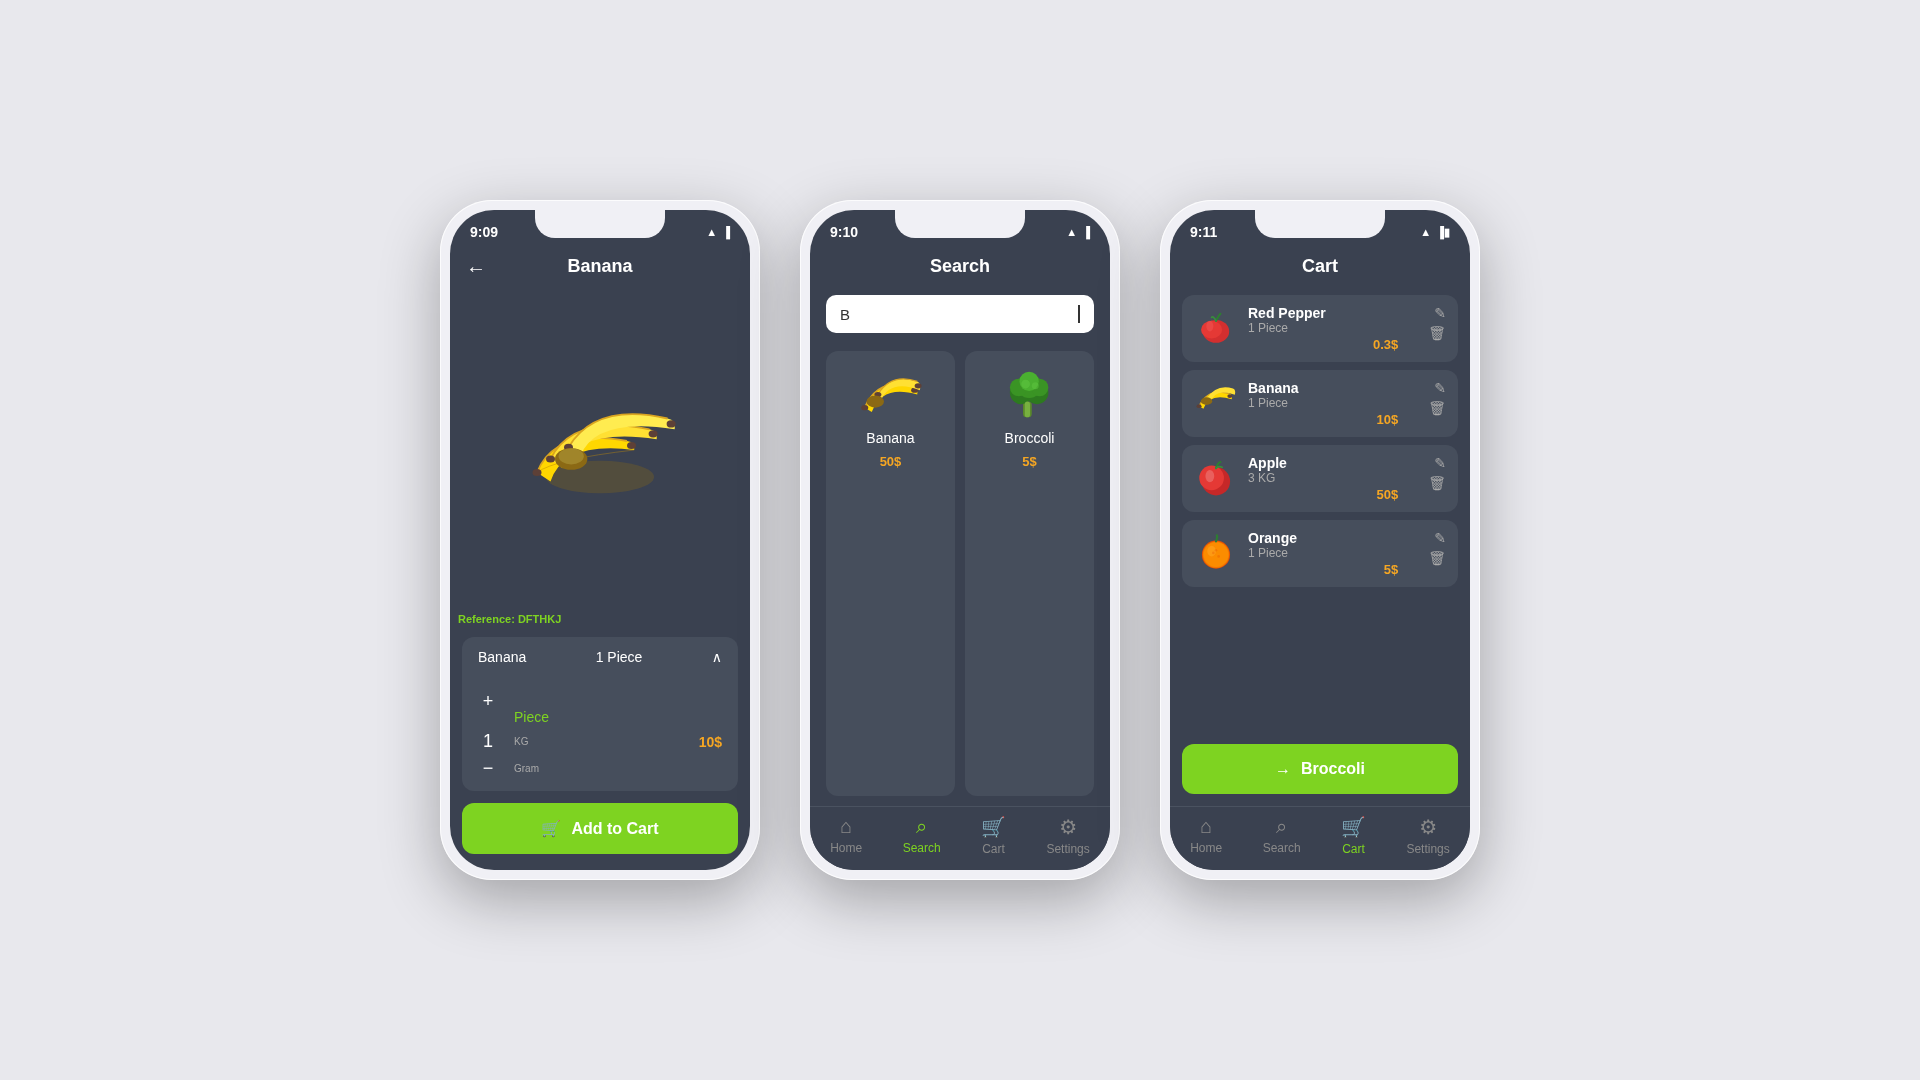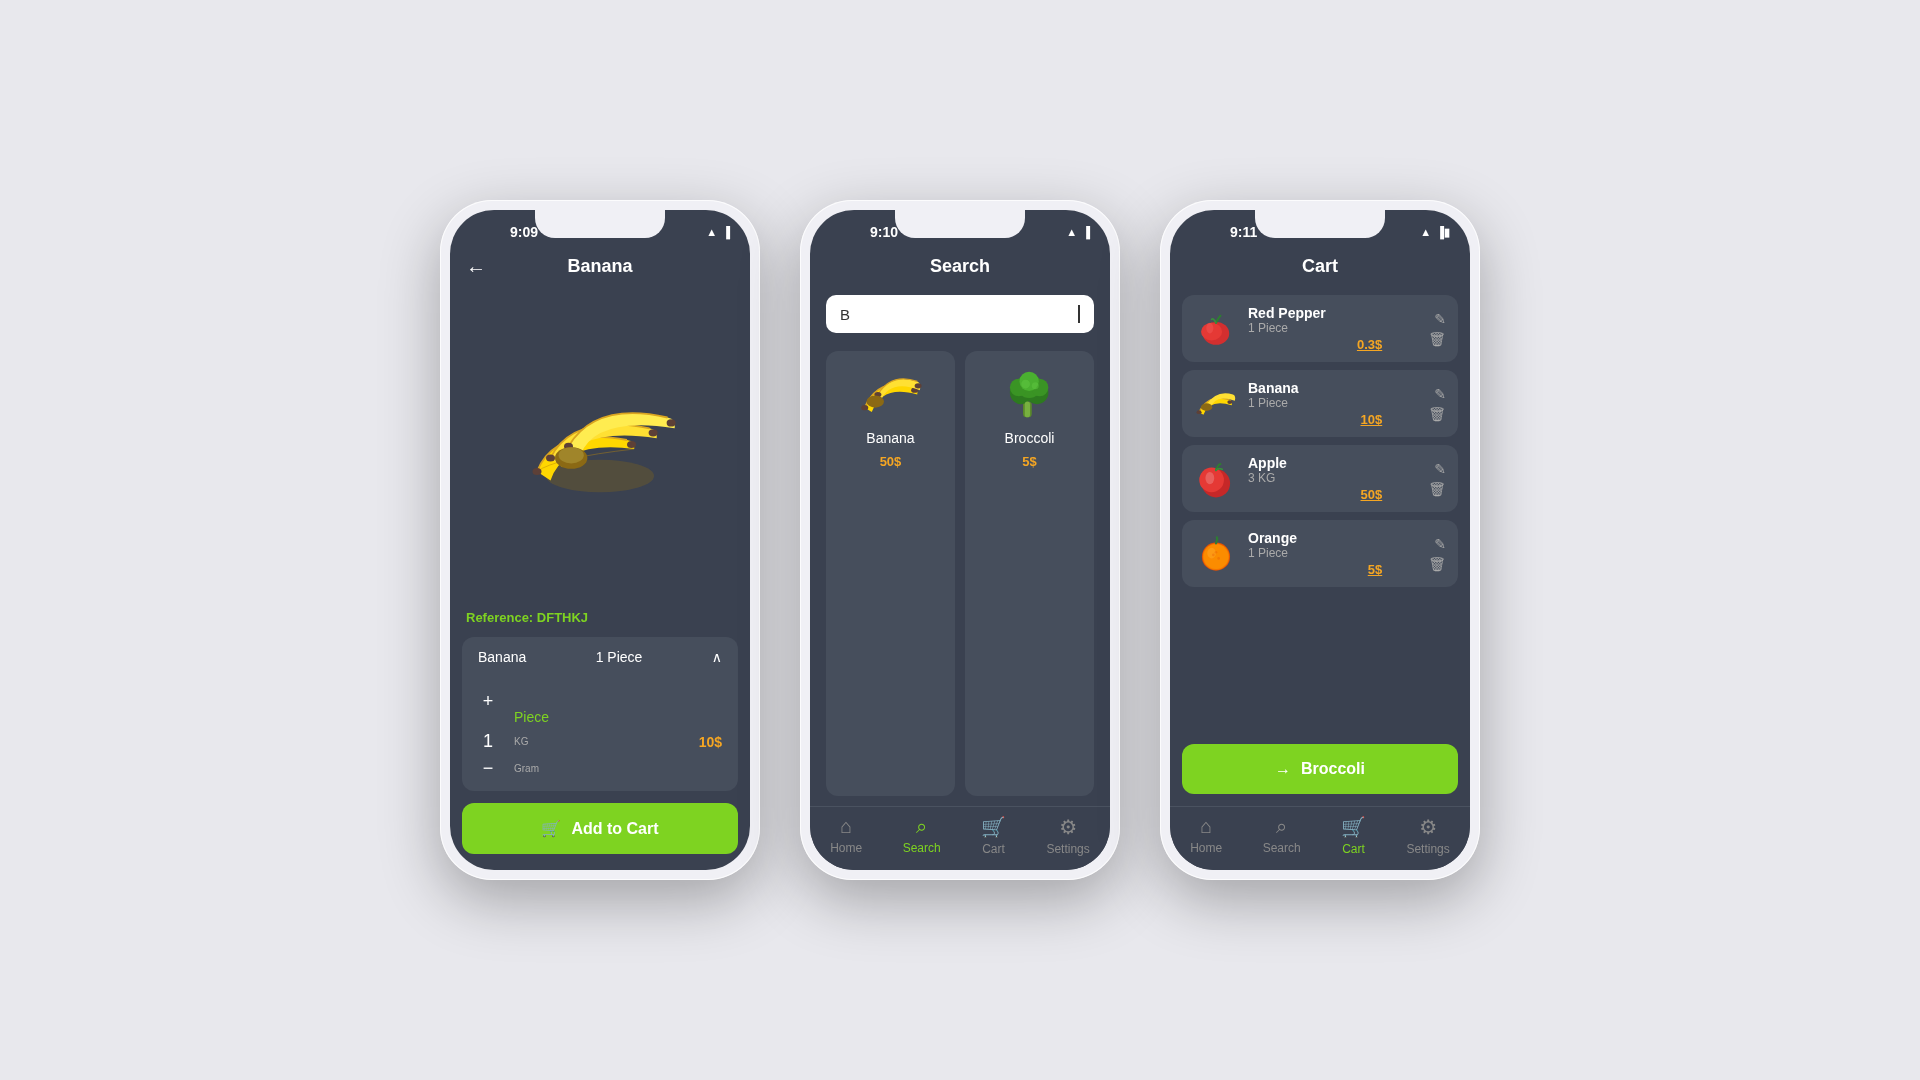--- a/index.html
+++ b/index.html
@@ -58,21 +58,21 @@
       display: flex;
       justify-content: space-between;
       align-items: center;
       padding: 12px 20px 4px;
       font-size: 13px;
       font-weight: 600;
       color: #fff;
       min-height: 36px;
     }
 
-    .status-time { font-size: 14px; font-weight: 700; margin-left: 40px; }
+    .status-time { font-size: 14px; font-weight: 700; }
 
     .status-icons {
       display: flex;
       align-items: center;
       gap: 5px;
       font-size: 11px;
     }
 
     .screen-content {
       flex: 1;
@@ -104,22 +104,22 @@
 
     .s1-image-area {
       display: flex;
       justify-content: center;
       align-items: center;
       padding: 20px;
       flex: 1;
     }
 
     .s1-reference {
-      padding: 0 16px 12px;
-      font-size: 13px;
+      padding: 0 8px 12px;
+      font-size: 11px;
       color: #ccc;
     }
     .s1-reference span {
       color: #7ed321;
       font-weight: 600;
     }
 
     .s1-options-card {
       background: #464e5c;
       margin: 0 12px;
@@ -265,21 +265,21 @@
       flex-direction: column;
       gap: 8px;
       overflow: hidden;
     }
 
     .s3-item-card {
       background: #464e5c;
       border-radius: 12px;
       padding: 10px 12px;
       display: flex;
-      align-items: center;
+      align-items: flex-start;
       gap: 10px;
     }
 
     .s3-item-info {
       flex: 1;
     }
 
     .s3-item-name {
       color: #fff;
       font-size: 14px;
@@ -301,23 +301,22 @@
       color: #aaa;
       font-size: 14px;
       cursor: pointer;
     }
 
     .s3-item-price {
       color: #f5a623;
       font-size: 13px;
       font-weight: 600;
       text-align: right;
-      margin-right: 36px;
+      margin-right: 20px;
       align-self: flex-end;
-      text-decoration: underline;
     }
 
     .s3-checkout-btn {
       background: #7ed321;
       border-radius: 12px;
       margin: 8px 12px 12px;
       padding: 16px;
       display: flex;
       align-items: center;
       justify-content: center;

